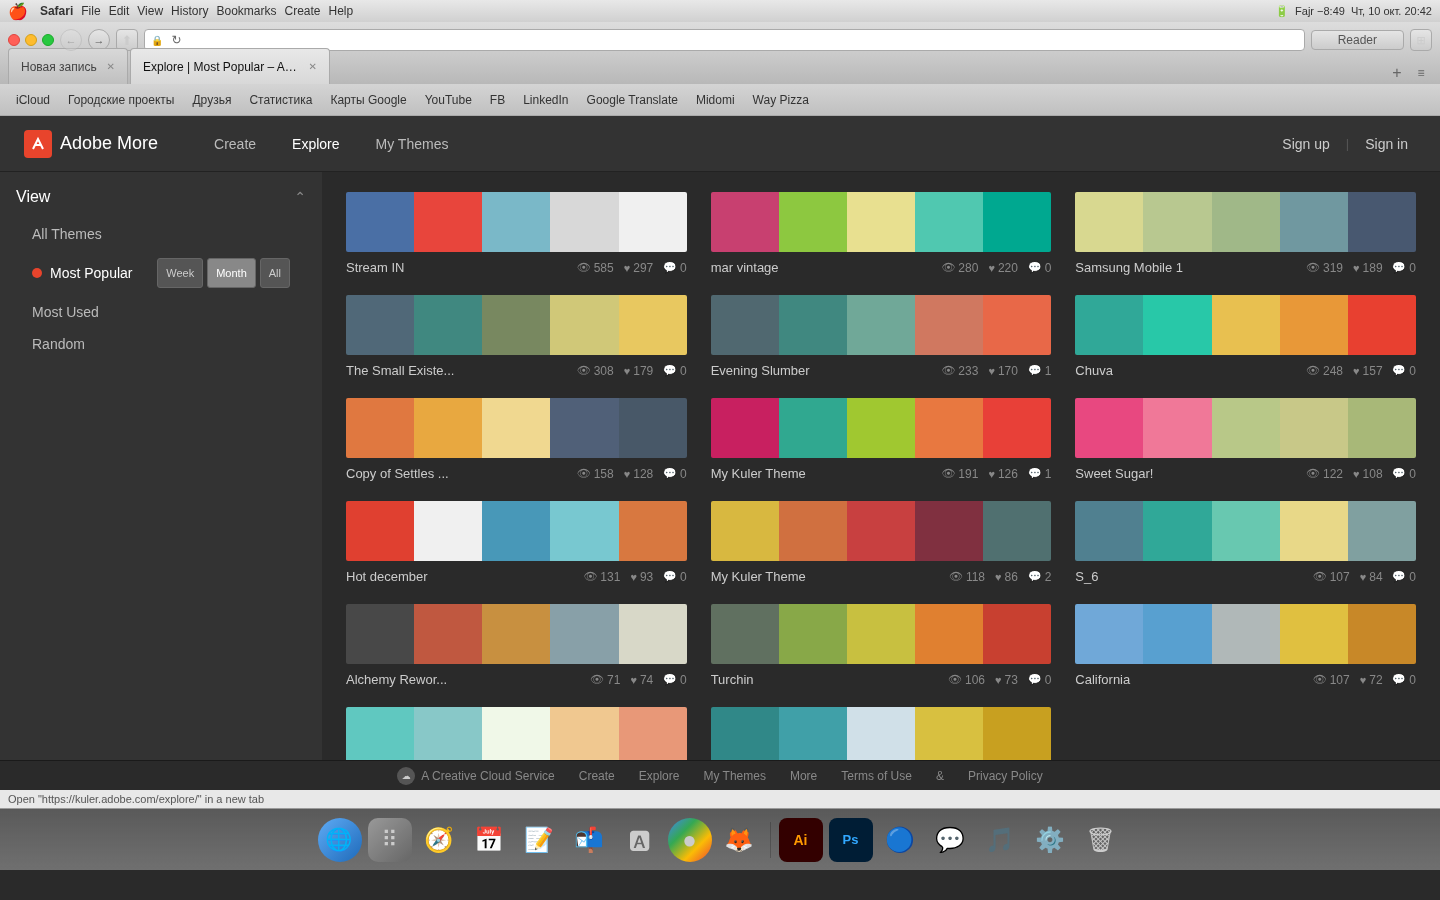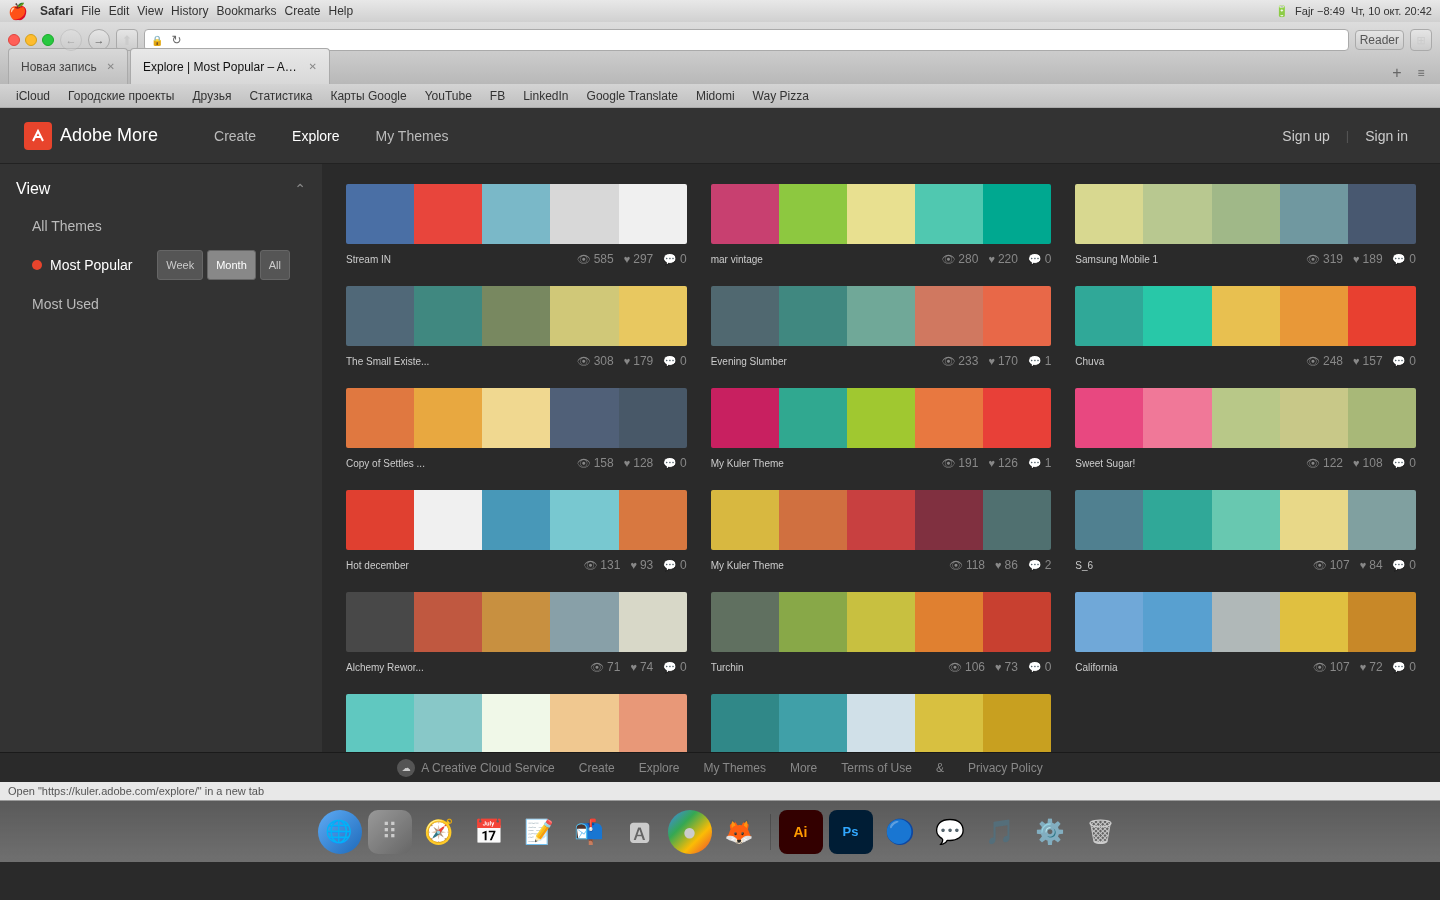--- a/index.html
+++ b/index.html
@@ -17,24 +17,24 @@
     
     .browser-chrome { background: linear-gradient(to bottom, #d8d8d8, #c4c4c4); }
     .browser-toolbar { height: 36px; display: flex; align-items: center; padding: 0 8px; gap: 6px; background: linear-gradient(to bottom, #ddd, #c8c8c8); }
     .browser-nav-btn { width: 22px; height: 22px; border-radius: 50%; background: linear-gradient(to bottom, #e5e5e5, #ccc); border: 1px solid #aaa; display: flex; align-items: center; justify-content: center; font-size: 11px; color: #555; cursor: pointer; }
     .browser-nav-btn.disabled { opacity: 0.4; }
     .browser-share-btn { width: 22px; height: 22px; background: linear-gradient(to bottom, #e5e5e5, #ccc); border: 1px solid #aaa; border-radius: 4px; display: flex; align-items: center; justify-content: center; font-size: 11px; cursor: pointer; }
     .url-bar { flex: 1; height: 22px; background: #fff; border: 1px solid #aaa; border-radius: 4px; display: flex; align-items: center; padding: 0 6px; font-size: 12px; color: #333; gap: 4px; }
     .url-bar-lock { font-size: 10px; color: #666; }
     .url-text { flex: 1; overflow: hidden; text-overflow: ellipsis; white-space: nowrap; }
     .url-refresh { font-size: 12px; color: #666; margin-left: 4px; }
-    .reader-btn { background: linear-gradient(to bottom, #e5e5e5, #ccc); border: 1px solid #aaa; border-radius: 4px; padding: 2px 4px; font-size: 12px; color: #555; cursor: pointer; }
+    .reader-btn { background: linear-gradient(to bottom, #e5e5e5, #ccc); border: 1px solid #aaa; border-radius: 4px; padding: 2px 26px; font-size: 12px; color: #555; cursor: pointer; }
     .browser-expand-btn { width: 22px; height: 22px; background: linear-gradient(to bottom, #e5e5e5, #ccc); border: 1px solid #aaa; border-radius: 4px; display: flex; align-items: center; justify-content: center; font-size: 11px; cursor: pointer; }
 
-    .bookmarks-bar { height: 24px; display: flex; align-items: center; padding: 0 8px; gap: 2px; background: linear-gradient(to bottom, #d4d4d4, #c0c0c0); border-bottom: 1px solid #aaa; }
+    .bookmarks-bar { height: 32px; display: flex; align-items: center; padding: 0 8px; gap: 2px; background: linear-gradient(to bottom, #d4d4d4, #c0c0c0); border-bottom: 1px solid #aaa; }
     .bookmark-item { padding: 2px 8px; font-size: 12px; color: #333; cursor: pointer; white-space: nowrap; }
 
     
     .tabs-bar { height: 26px; display: flex; align-items: flex-end; padding: 0 8px; background: linear-gradient(to bottom, #c8c8c8, #b8b8b8); gap: 2px; }
     .tab { height: 36px; background: linear-gradient(to bottom, #d8d8d8, #c0c0c0); border: 1px solid #aaa; border-bottom: none; border-radius: 4px 4px 0 0; padding: 0 12px; display: flex; align-items: center; gap: 6px; font-size: 12px; color: #444; cursor: pointer; min-width: 120px; max-width: 200px; }
     .tab.active { background: linear-gradient(to bottom, #e8e8e8, #d8d8d8); color: #111; }
     .tab-close { font-size: 10px; color: #888; margin-left: auto; }
     .tab-add { width: 22px; height: 22px; display: flex; align-items: center; justify-content: center; font-size: 16px; color: #666; cursor: pointer; margin-left: 4px; }
     .tab-list-btn { width: 22px; height: 22px; display: flex; align-items: center; justify-content: center; font-size: 12px; color: #666; cursor: pointer; }
     .tabs-spacer { flex: 1; }
@@ -68,21 +68,21 @@
     .search-input { width: 100%; height: 30px; background: #555; border: 1px solid #666; border-radius: 3px; padding: 0 8px 0 28px; color: #ddd; font-size: 13px; outline: none; }
     .search-icon-inner { position: absolute; left: 8px; top: 50%; transform: translateY(-50%); color: #999; font-size: 12px; }
 
     
     .content-area { flex: 1; background: #2a2a2a; overflow-y: auto; padding: 20px 24px; }
     .color-grid { display: grid; grid-template-columns: repeat(3, 1fr); gap: 0 24px; }
     .color-card { margin-bottom: 20px; }
     .color-swatches { display: flex; height: 60px; border-radius: 2px; overflow: hidden; margin-bottom: 8px; cursor: pointer; }
     .swatch { flex: 1; }
     .card-meta { display: flex; align-items: center; gap: 2px; }
-    .card-title { font-size: 10px; color: #ccc; flex: 1; overflow: hidden; text-overflow: ellipsis; white-space: nowrap; }
+    .card-title { font-size: 13px; color: #ccc; flex: 1; overflow: hidden; text-overflow: ellipsis; white-space: nowrap; }
     .meta-item { display: flex; align-items: center; gap: 3px; color: #888; font-size: 12px; margin-left: 8px; }
     .meta-icon { font-size: 11px; }
 
     
     .footer { height: 30px; background: #2a2a2a; display: flex; align-items: center; justify-content: center; gap: 24px; font-size: 12px; color: #888; border-top: 1px solid #1a1a1a; }
     .footer-logo { display: flex; align-items: center; gap: 6px; }
     .footer-icon { width: 18px; height: 18px; background: #555; border-radius: 50%; display: flex; align-items: center; justify-content: center; font-size: 9px; color: #ccc; }
     .footer-link { color: #888; cursor: pointer; }
 
     
@@ -210,20 +210,23 @@
           <span class="time-filter">Week</span>
           <span class="time-filter active">Month</span>
           <span class="time-filter">All</span>
         </div>
       </div>
 
       <div class="sidebar-nav-item">
         <span>Most Used</span>
       </div>
 
+      <div class="sidebar-nav-item">
+        <span>Random</span>
+      </div>
 
     </div>
 
     <div class="content-area">
         <div class="color-grid">
           <div class="color-card">
             <div class="color-swatches">
               <div class="swatch" style="background: rgb(74, 111, 165);"></div>
               <div class="swatch" style="background: rgb(232, 69, 60);"></div>
               <div class="swatch" style="background: rgb(122, 184, 200);"></div>

